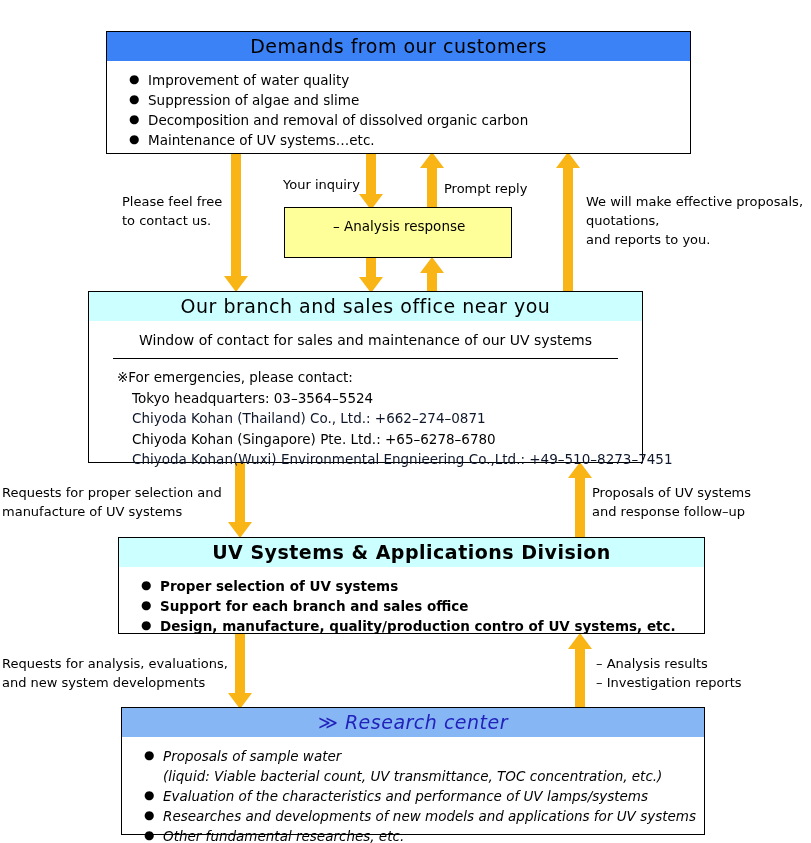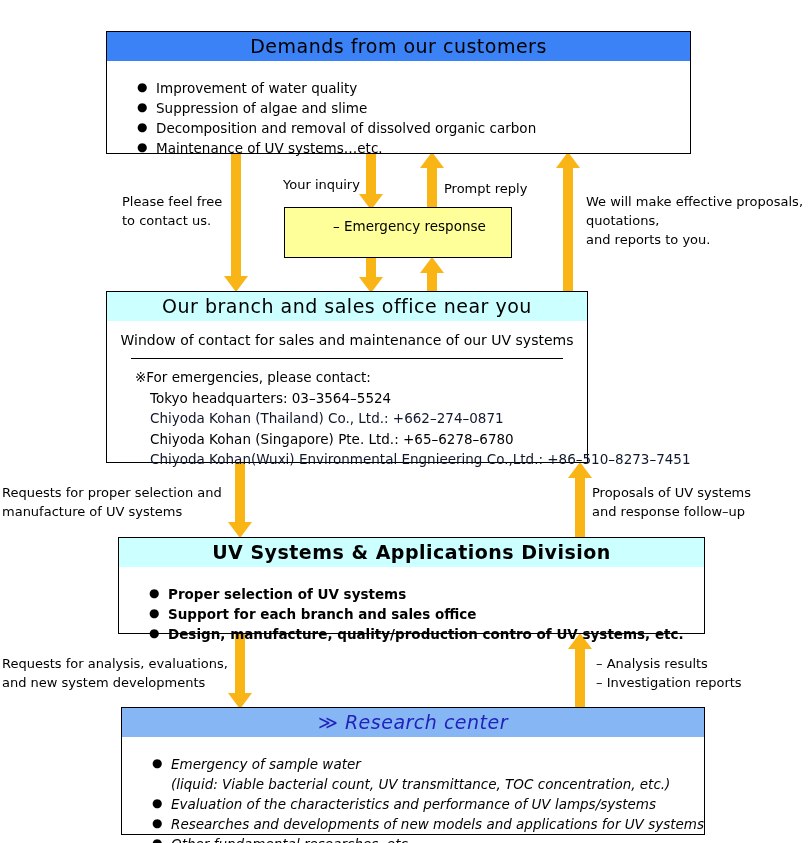--- a/index.html
+++ b/index.html
@@ -42,21 +42,21 @@
   }
   .title-green  { background: #3b82f6; }
   .title-cyan   { background: #ccffff; }
   .title-blue   { background: #87b6f5; color: #2222bb; }
 
   .box-body {
     padding: 9px 0 6px 0;
   }
   ul.bullets {
     list-style: none;
-    margin: 8px;
+    margin: 0;
     padding: 0 0 0 22px;
   }
   ul.bullets > li {
     position: relative;
     font-size: 13.5px;
     line-height: 20px;
     padding-left: 19px;
     white-space: nowrap;
   }
   ul.bullets > li::before {
@@ -223,33 +223,33 @@
 
   <div class="label" style="left:283px; top:175px;">Your inquiry</div>
 
   <div class="label" style="left:444px; top:179px;">Prompt reply</div>
 
   <div class="label" style="left:586px; top:192px;">We will make effective proposals,
 quotations,
 and reports to you.</div>
 
   <div class="note-box" style="left:284px; top:207px; width:228px; height:51px;">
-    <div class="note-line">– Emergency response</div>
-  </div>
-
-  <div class="box" style="left:106px; top:291px; width:482px; height:172px;">
+    <div class="note-line">– Analysis response</div>
+  </div>
+
+  <div class="box" style="left:88px; top:291px; width:555px; height:172px;">
     <div class="box-title title-cyan">Our branch and sales office near you</div>
     <div class="branch-sub">Window of contact for sales and maintenance of our UV systems</div>
     <div class="branch-rule"></div>
     <div class="branch-lines">
       <div class="bl">※For emergencies, please contact:</div>
       <div class="bl indent">Tokyo headquarters: 03–3564–5524</div>
       <div class="bl indent blue-text">Chiyoda Kohan (Thailand) Co., Ltd.: +662–274–0871</div>
       <div class="bl indent">Chiyoda Kohan (Singapore) Pte. Ltd.: +65–6278–6780</div>
-      <div class="bl indent blue-text">Chiyoda Kohan(Wuxi) Environmental Engnieering Co.,Ltd.: +86–510–8273–7451</div>
+      <div class="bl indent blue-text">Chiyoda Kohan(Wuxi) Environmental Engnieering Co.,Ltd.: +49–510–8273–7451</div>
     </div>
   </div>
 
   <div class="label" style="left:2px; top:483px;">Requests for proper selection and
 manufacture of UV systems</div>
 
   <div class="label" style="left:592px; top:483px;">Proposals of UV systems
 and response follow–up</div>
 
   <div class="box" style="left:118px; top:537px; width:587px; height:97px;font-weight:bold;">
@@ -266,21 +266,21 @@
   <div class="label" style="left:2px; top:654px;">Requests for analysis, evaluations,
 and new system developments</div>
 
   <div class="label" style="left:596px; top:654px;">– Analysis results
 – Investigation reports</div>
 
   <div class="box" style="left:121px; top:707px; width:584px; height:128px;font-style:italic;">
     <div class="box-title title-blue">≫ Research center</div>
     <div class="box-body">
       <ul class="bullets">
-        <li>Emergency of sample water</li>
+        <li>Proposals of sample water</li>
         <li class="sub">(liquid: Viable bacterial count, UV transmittance, TOC concentration, etc.)</li>
         <li>Evaluation of the characteristics and performance of UV lamps/systems</li>
         <li>Researches and developments of new models and applications for UV systems</li>
         <li>Other fundamental researches, etc.</li>
       </ul>
     </div>
   </div>
 
 </div>
 

